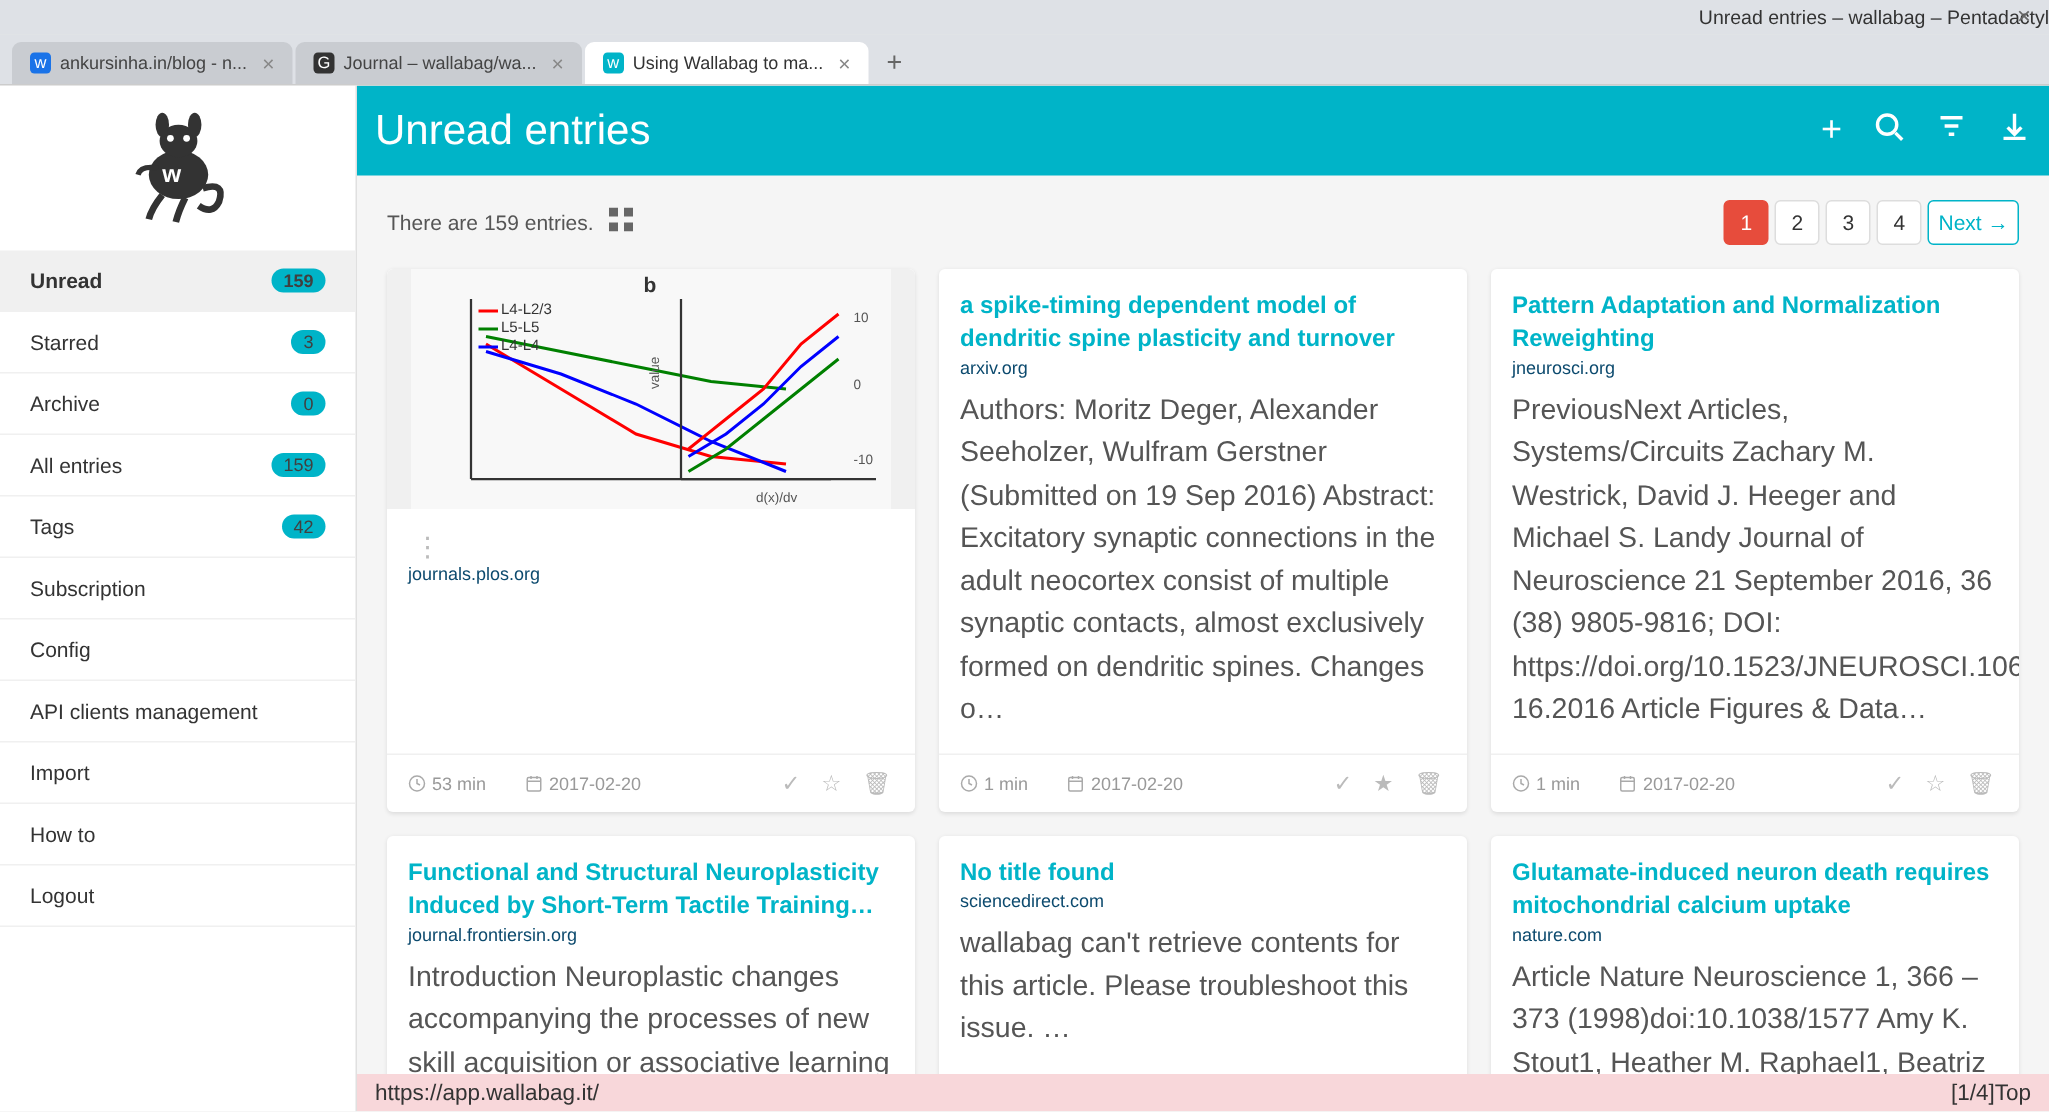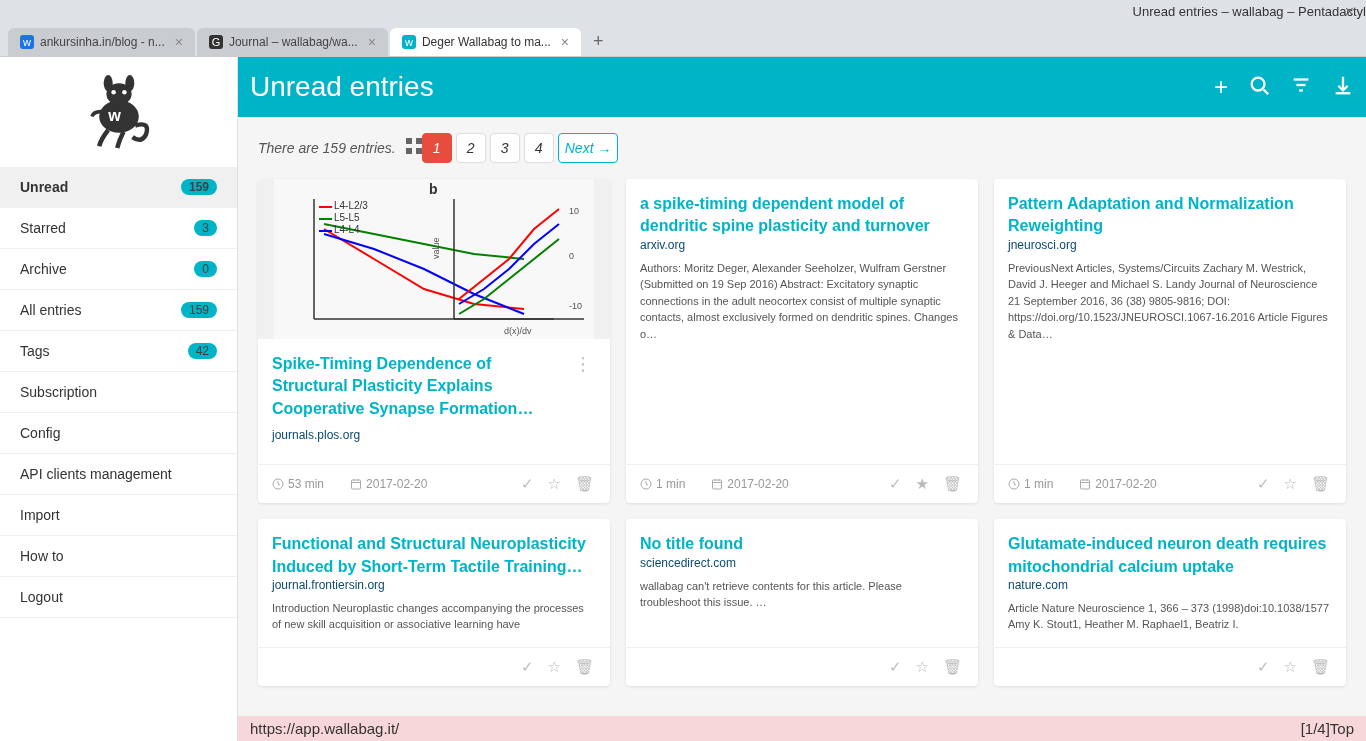--- a/index.html
+++ b/index.html
@@ -31,37 +31,37 @@
     
     .header { background: #00b4c8; color: #fff; display: flex; align-items: center; justify-content: space-between; padding: 0 12px; height: 60px; flex-shrink: 0; }
     .header-title { font-size: 28px; font-weight: 300; }
     .header-actions { display: flex; align-items: center; gap: 20px; }
     .header-icon { color: #fff; cursor: pointer; font-size: 20px; }
 
     
     .content { flex: 1; overflow-y: auto; padding: 16px 20px; }
 
     
-    .count-bar { display: flex; align-items: center; margin-bottom: 16px; font-style: italic; }
+    .count-bar { display: flex; align-items: center; justify-content: space-between; margin-bottom: 16px; }
     .count-text { font-size: 14px; color: #555; }
     .grid-icon { color: #666; font-size: 16px; cursor: pointer; }
     .pagination { display: flex; align-items: center; gap: 4px; }
     .page-btn { min-width: 30px; height: 30px; display: flex; align-items: center; justify-content: center; border: 1px solid #ddd; border-radius: 4px; background: #fff; cursor: pointer; font-size: 14px; color: #333; padding: 0 6px; }
     .page-btn.active { background: #e74c3c; color: #fff; border-color: #e74c3c; }
     .page-btn.next { color: #00b4c8; border-color: #00b4c8; }
 
     
     .cards-grid { display: grid; grid-template-columns: repeat(3, 1fr); gap: 16px; }
     .card { background: #fff; border-radius: 4px; box-shadow: 0 1px 3px rgba(0,0,0,0.1); overflow: hidden; display: flex; flex-direction: column; }
     .card-image { width: 100%; height: 160px; background: #f0f0f0; object-fit: cover; overflow: hidden; display: flex; align-items: center; justify-content: center; }
     .card-image svg { width: 100%; height: 100%; }
     .card-body { padding: 14px; flex: 1; }
     .card-title { font-size: 16px; color: #00b4c8; font-weight: 600; line-height: 1.4; margin-bottom: 8px; cursor: pointer; }
     .card-domain { font-size: 12px; color: #0c4a6e; margin-bottom: 8px; }
-    .card-excerpt { font-size: 11px; color: #555; line-height: 1.5; }
+    .card-excerpt { font-size: 19px; color: #555; line-height: 1.5; }
     .card-footer { display: flex; align-items: center; padding: 8px 14px; border-top: 1px solid #f0f0f0; gap: 26px; }
     .card-footer .time-info { display: flex; align-items: center; gap: 4px; color: #999; font-size: 12px; }
     .card-footer-actions { margin-left: auto; display: flex; align-items: center; gap: 10px; }
     .card-action-btn { background: none; border: none; cursor: pointer; color: #bbb; font-size: 15px; padding: 2px; }
     .card-header-row { display: flex; align-items: flex-start; justify-content: space-between; }
     .card-menu-btn { background: none; border: none; cursor: pointer; color: #bbb; font-size: 18px; padding: 0 4px; flex-shrink: 0; }
 
     
     .status-bar { background: #f8d7da; padding: 4px 12px; font-size: 15px; color: #333; display: flex; justify-content: space-between; flex-shrink: 0; }
 
@@ -82,21 +82,21 @@
       <span>ankursinha.in/blog - n...</span>
       <span class="tab-close">×</span>
     </div>
     <div class="tab">
       <span style="font-size:11px;background:#333;color:#fff;width:14px;height:14px;border-radius:3px;display:inline-flex;align-items:center;justify-content:center;">G</span>
       <span>Journal – wallabag/wa...</span>
       <span class="tab-close">×</span>
     </div>
     <div class="tab active">
       <span style="font-size:11px;background:#00b4c8;color:#fff;width:14px;height:14px;border-radius:3px;display:inline-flex;align-items:center;justify-content:center;">w</span>
-      <span>Deger Wallabag to ma...</span>
+      <span>Using Wallabag to ma...</span>
       <span class="tab-close">×</span>
     </div>
     <button class="tab-new">+</button>
   </div>
 </div>
 
 <div class="app">
 
   <div class="sidebar">
     <div class="walla-logo">
@@ -250,21 +250,20 @@
               <text x="230" y="155" font-size="9" fill="#555">d(x)/dv</text>
               <text x="165" y="80" font-size="9" fill="#555" transform="rotate(-90,165,80)">value</text>
 
               <text x="295" y="35" font-size="9" fill="#555">10</text>
               <text x="295" y="80" font-size="9" fill="#555">0</text>
               <text x="295" y="130" font-size="9" fill="#555">-10</text>
             </svg>
           </div>
           <div class="card-body">
             <div class="card-header-row">
-              <a class="card-title">Spike-Timing Dependence of Structural Plasticity Explains Cooperative Synapse Formation…</a>
               <button class="card-menu-btn">⋮</button>
             </div>
             <div class="card-domain">journals.plos.org</div>
           </div>
           <div class="card-footer">
             <div class="time-info">
               <svg width="12" height="12" viewBox="0 0 24 24" fill="none" stroke="#aaa" stroke-width="2">
                   <circle cx="12" cy="12" r="10"></circle>
                   <polyline points="12 6 12 12 16 14"></polyline>
                 </svg>

